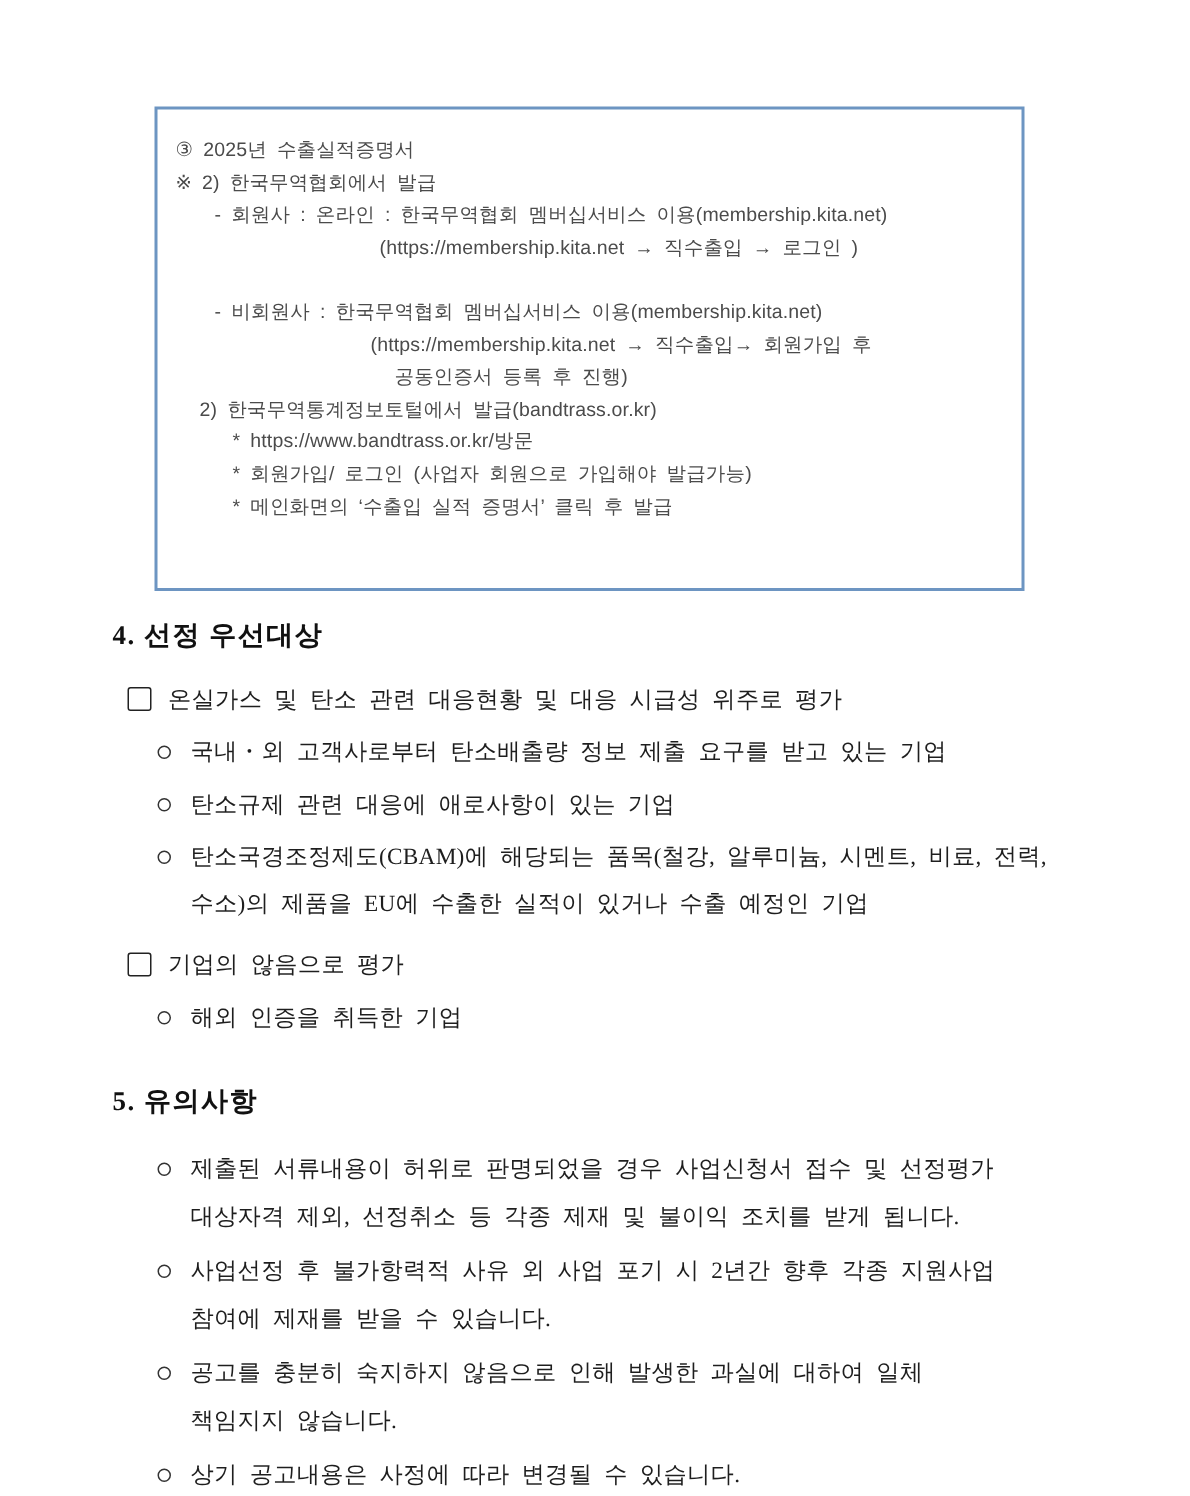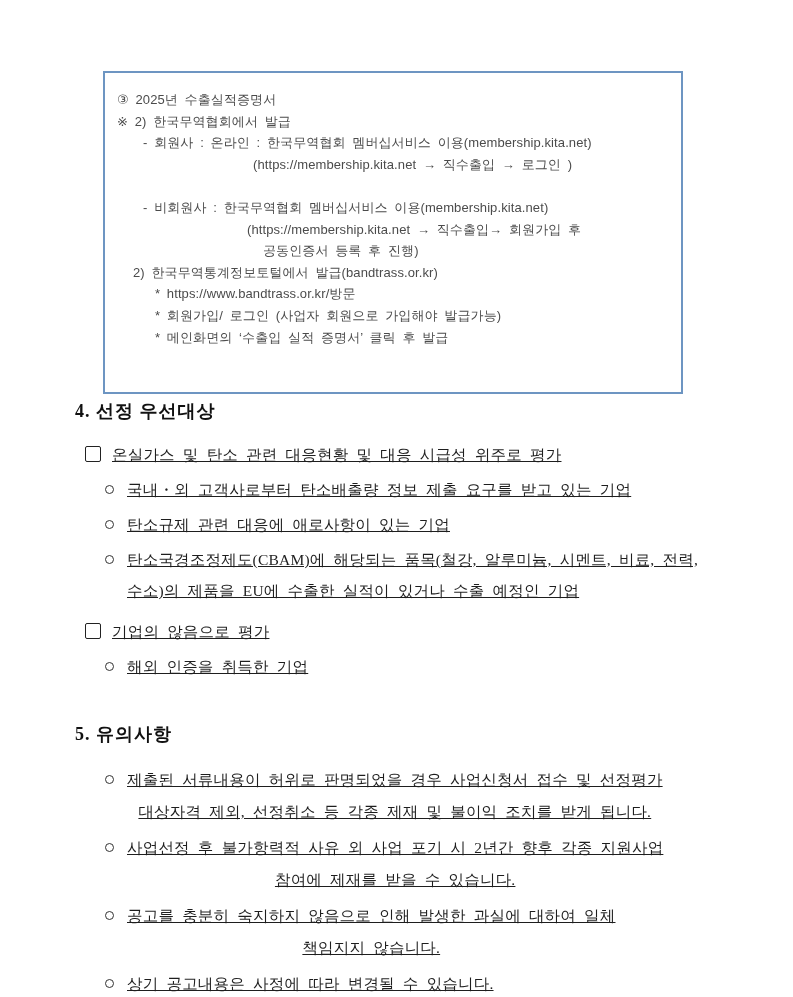--- a/index.html
+++ b/index.html
@@ -43,21 +43,21 @@
   .ind136 { padding-left: 136px; }
   .ind146 { padding-left: 146px; }
   .gap-above { margin-top: 21.6px; }
 
   
   .section {
     position: absolute;
     left: 75px;
     width: 706px;
   }
-  #sec4 { top: 399px; }
+  #sec4 { top: 411px; }
   #sec5 { top: 722px; }
 
   .section-title {
     font-size: 18px;
     font-weight: bold;
     letter-spacing: 1px;
     line-height: 24px;
     margin: 0;
     color: #111111;
   }
@@ -66,21 +66,21 @@
 
   .row {
     display: flex;
     align-items: flex-start;
     font-size: 15.5px;
     line-height: 31px;
     word-spacing: 4px;
     letter-spacing: 0.2px;
     margin-top: 4px;
   }
-  #sec5 .row { line-height: 32px; text-align: center; }
+  #sec5 .row { line-height: 32px; }
 
   .check-row { margin-left: 10px; }
   .check-row.not-first { margin-top: 10px; }
   .circle-row { margin-left: 30px; }
 
   .sq-bullet {
     flex: 0 0 auto;
     width: 14px;
     height: 14px;
     border: 1.6px solid #222222;
@@ -88,21 +88,21 @@
     margin: 7px 11px 0 0;
   }
   .ci-bullet {
     flex: 0 0 auto;
     width: 7px;
     height: 7px;
     border: 1.4px solid #333333;
     border-radius: 50%;
     margin: 11px 13px 0 0;
   }
-  .row-text { white-space: pre-line; text-decoration: underline; }
+  .row-text { white-space: pre-line; }
 </style>
 </head>
 <body>
 
 <div id="page">
 
   <div class="info-box">
     <div class="b-line ind0">③ 2025년 수출실적증명서</div>
     <div class="b-line ind0">※ 2) 한국무역협회에서 발급</div>
     <div class="b-line ind26">- 회원사 : 온라인 : 한국무역협회 멤버십서비스 이용(membership.kita.net)</div>

